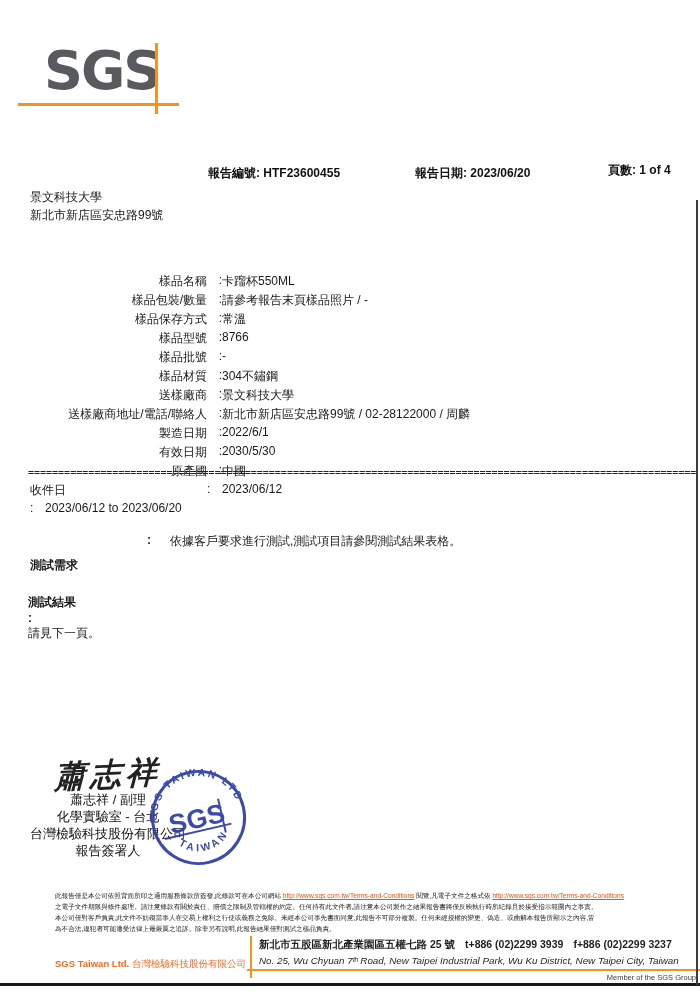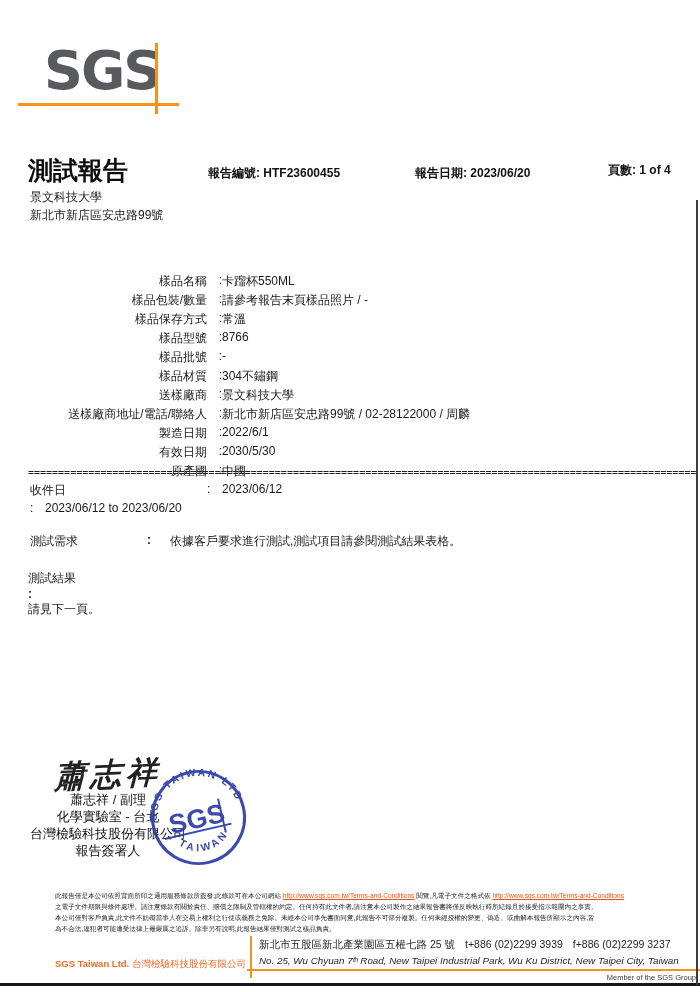--- a/index.html
+++ b/index.html
@@ -28,59 +28,58 @@
   .rows2{left:30px;top:482px;width:660px;}
   .row{display:flex;height:19px;font-size:12px;align-items:flex-start;white-space:nowrap;}
   .row .lbl{width:177px;flex:none;}
   .row .col{width:15px;flex:none;}
   .row .val{flex:none;}
 
   .sep{left:28px;top:467px;width:668px;height:13px;overflow:hidden;white-space:nowrap;
        font-family:"DejaVu Sans Mono",monospace;font-size:10px;color:#222;letter-spacing:0;}
 
   .req{display:flex;font-size:12px;white-space:nowrap;}
-  .req .lbl{width:117px;flex:none;font-weight:400;}
+  .req .lbl{width:117px;flex:none;font-weight:700;margin-top:24px;}
   .req .col{width:23px;flex:none;font-weight:700;}
   .req-need{left:30px;top:533px;}
   .req-result{left:28px;top:570px;flex-direction:column;}
 
   
   .sign-block{left:8px;top:757px;width:200px;text-align:center;color:#111;}
   .sig-script{font-family:"DejaVu Serif",serif;font-style:italic;font-weight:700;
               font-size:31px;letter-spacing:5px;color:#222;display:inline-block;
               transform:rotate(-3deg) skewX(-4deg);line-height:34px;}
   .sig-line{font-size:13px;line-height:17px;}
 
   .stamp{left:149px;top:768px;width:99px;height:99px;transform:rotate(-13deg);opacity:.92;}
 
   
   .disc{left:55px;top:890px;width:641px;font-size:6.6px;line-height:11px;color:#1c1c1c;}
   .disc-line{white-space:nowrap;overflow:hidden;}
   .disc-link{color:#e8540e;text-decoration:underline;cursor:pointer;}
   .co-line{left:55px;top:958px;font-size:9.5px;color:#f26b27;white-space:nowrap;}
   .co-line .en{font-weight:700;}
   .v-divider{left:250px;top:936px;width:2px;height:42px;background:#f6921e;}
-  .addr-zh{left:259px;top:938px;font-size:10.5px;font-weight:400;color:#1f1f1f;white-space:nowrap;}
+  .addr-zh{left:259px;top:938px;font-size:10.5px;font-weight:700;color:#1f1f1f;white-space:nowrap;}
   .addr-zh span{margin-right:10px;}
   .addr-en{left:259px;top:955px;font-size:9.8px;color:#1f1f1f;white-space:nowrap;font-style:italic;}
   .h-orange{left:247px;top:969px;width:453px;height:2px;background:#f6921e;}
   .member{left:520px;top:973px;width:176px;text-align:right;font-size:7.5px;color:#3d3d3d;}
   .bottom-line{left:0;top:983px;width:700px;height:3px;background:#181818;}
   .right-border{left:696px;top:200px;width:2px;height:785px;background:#3c3c3c;}
 </style>
 </head>
 <body>
 
 <div class="page">
 
   <div class="abs logo-text">SGS</div>
   <div class="abs logo-hline"></div>
   <div class="abs logo-vline"></div>
 
-  <div class="abs report-title">測試報告</div>
   <div class="abs meta meta-no">
     <span>報告編號:</span>
     <span>HTF23600455</span>
   </div>
   <div class="abs meta meta-date">
     <span>報告日期:</span>
     <span>2023/06/20</span>
   </div>
   <div class="abs meta meta-page">
     <span>頁數:</span>

